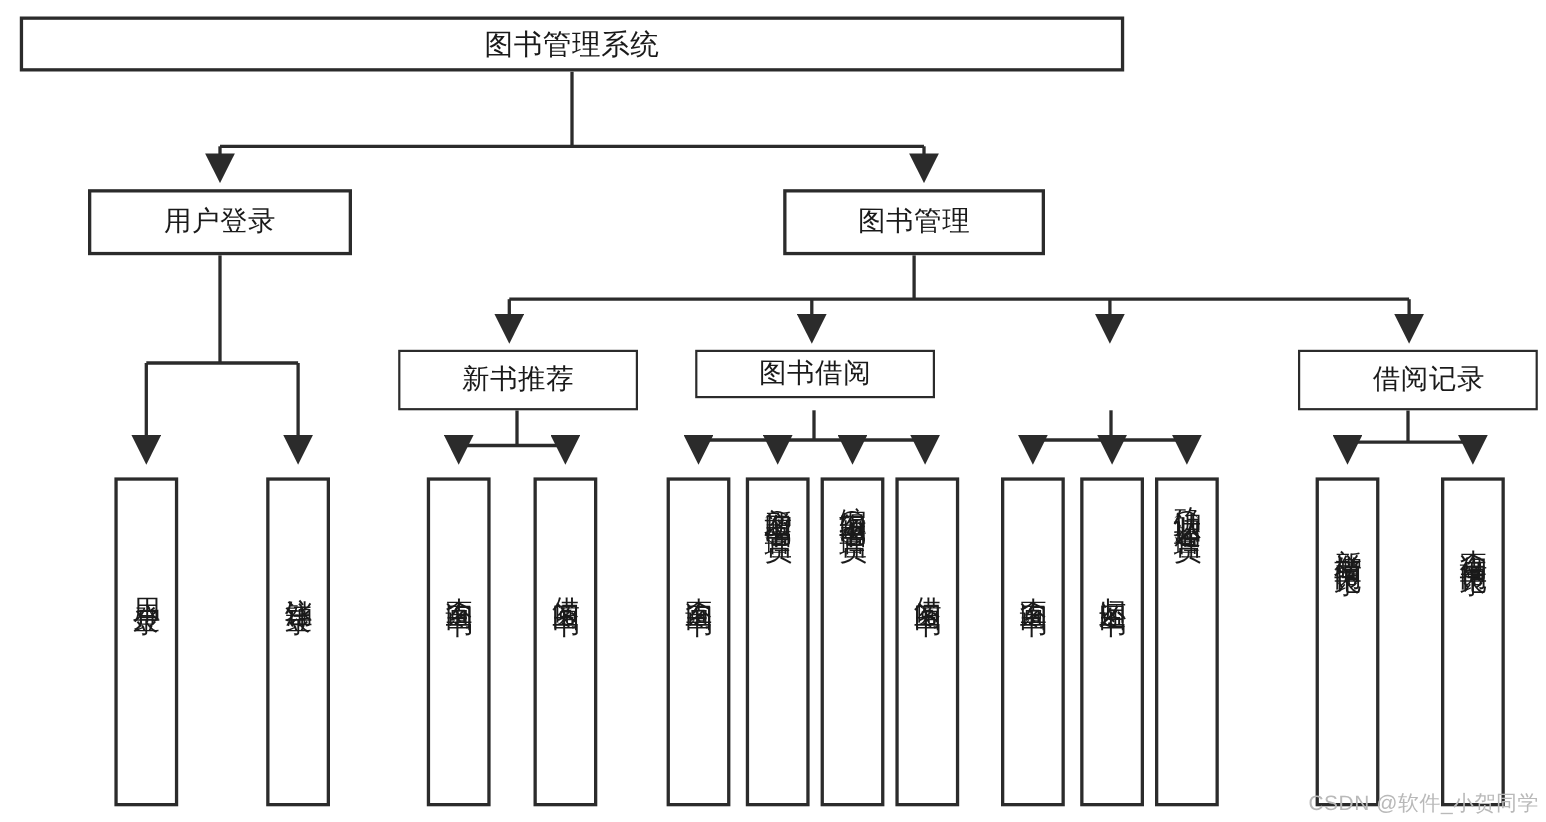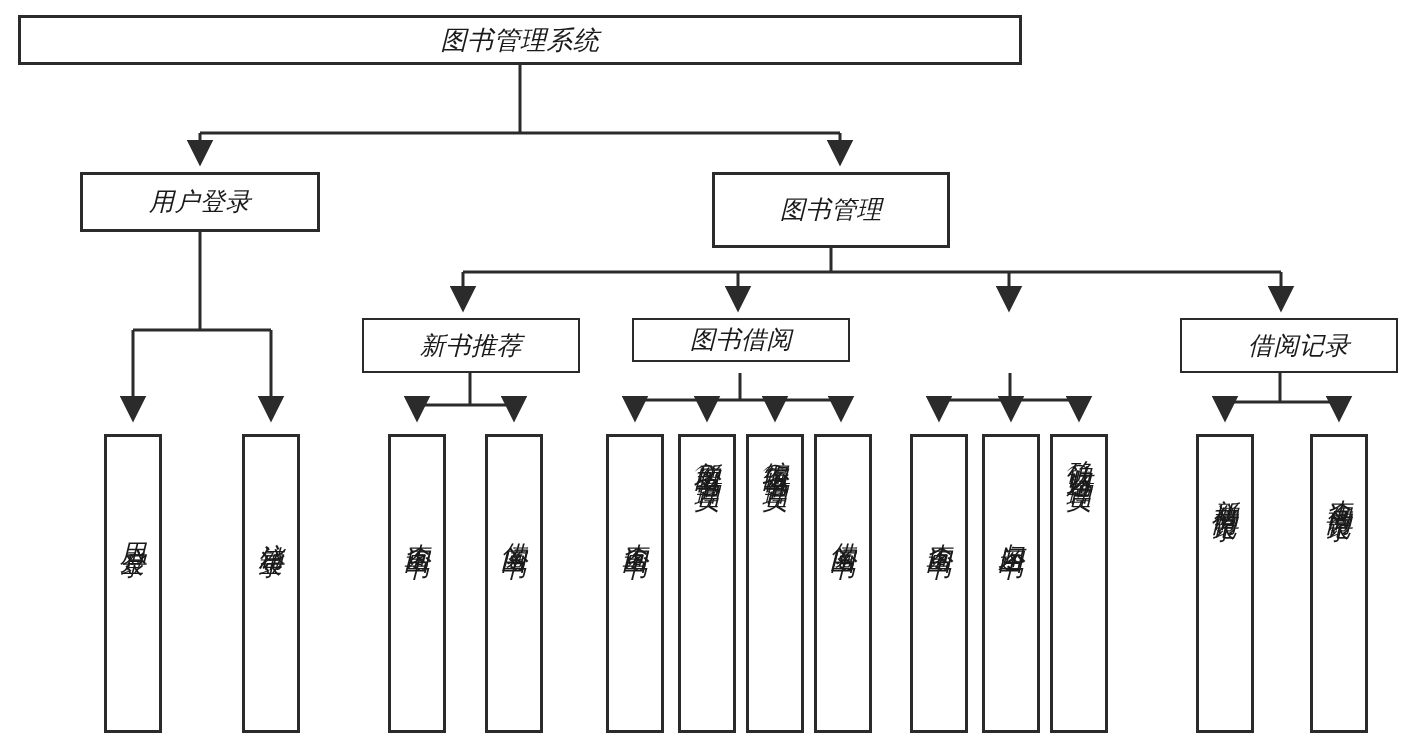--- a/index.html
+++ b/index.html
@@ -6,21 +6,20 @@
   body{
     font-family:"Liberation Sans","DejaVu Sans",sans-serif;
     -webkit-font-smoothing:antialiased;
   }
   #canvas{
     position:relative;
     width:1405px;
     height:747px;
     background:#ffffff;
     overflow:hidden;
-    font-style:italic;
   }
   
   .node{
     position:absolute;
     box-sizing:border-box;
     background:#ffffff;
     border:2px solid #2b2b2b;
     display:flex;
     align-items:center;
     justify-content:center;
@@ -134,21 +133,21 @@
     </g>
   </svg>
 
   <div class="node root" style="left:18px; top:15px; width:1004px; height:50px;">
     <span class="label h">图书管理系统</span>
   </div>
 
   <div class="node lvl2" style="left:80px; top:172px; width:240px; height:60px;">
     <span class="label h">用户登录</span>
   </div>
-  <div class="node lvl2" style="left:712px; top:172px; width:238px; height:76px;">
+  <div class="node lvl2" style="left:712px; top:172px; width:238px; height:60px;">
     <span class="label h">图书管理</span>
   </div>
 
   <div class="node lvl3" style="left:362px; top:318px; width:218px; height:55px;">
     <span class="label h">新书推荐</span>
   </div>
   <div class="node lvl3" style="left:632px; top:318px; width:218px; height:44px;">
     <span class="label h">图书借阅</span>
   </div>
   <div class="node lvl3" style="left:1180px; top:318px; width:218px; height:55px;padding-left:20px;">
@@ -192,14 +191,15 @@
     <span class="label v">确认归还（管理员）</span>
   </div>
 
   <div class="node leaf" style="left:1196px; top:434px; width:58px; height:299px; padding-top:42px;">
     <span class="label v">新增借阅记录</span>
   </div>
   <div class="node leaf" style="left:1310px; top:434px; width:58px; height:299px; padding-top:42px;">
     <span class="label v">查询借阅记录</span>
   </div>
 
+  <div class="watermark">CSDN @软件_小贺同学</div>
 
 </div>
 
 </body></html>

